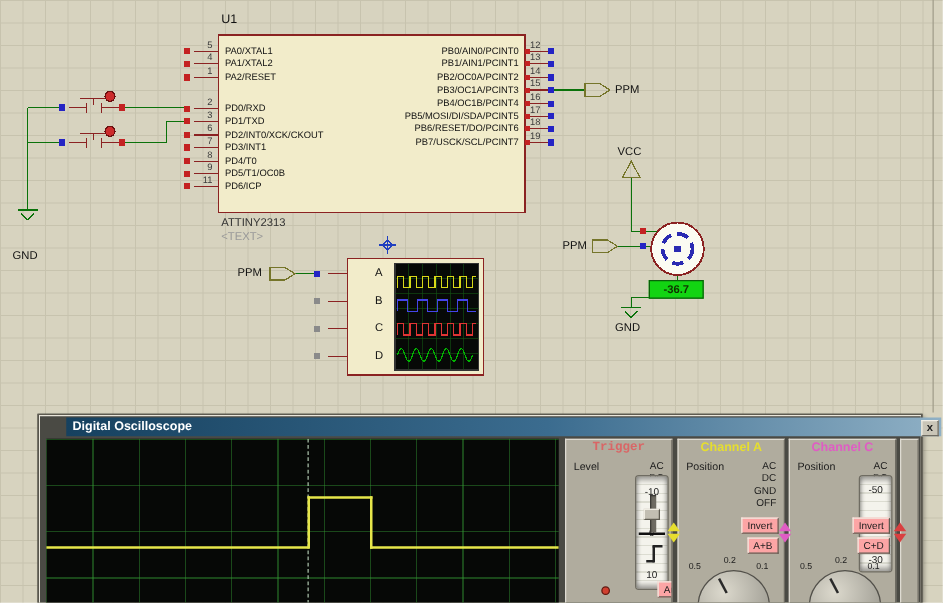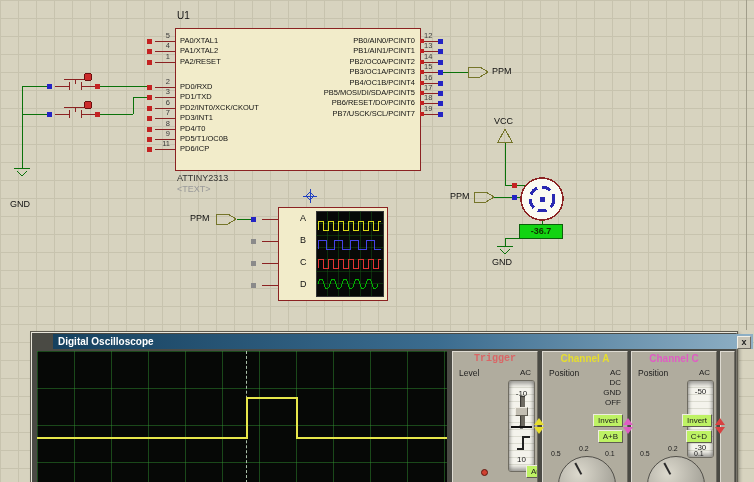--- a/index.html
+++ b/index.html
@@ -41,21 +41,21 @@
   .p-trig{left:421px;} .p-cha{left:511px;} .p-chc{left:600px;}
   .p-part{left:689px;width:15px;}
   .hdr{left:0;top:1px;width:100%;text-align:center;font-size:10px;font-weight:bold;}
   .p-trig .hdr{color:#d96666;font-family:Liberation Mono, monospace;} .p-cha .hdr{color:#e6de2e;} .p-chc .hdr{color:#e05cc4;}
   .plbl{font-size:8.5px;color:#1c1c1c;left:6px;top:16px;}
   .coup{font-size:8px;color:#1c1c1c;right:6px;text-align:center;}
   .wheel{left:7px;width:25px;background:repeating-linear-gradient(to bottom,#f4f3ec 0 6px,#dcdcd1 6px 7px);
     border:1px solid #6f6c62;border-radius:3px;box-shadow:inset 0 3px 4px rgba(0,0,0,.35),inset 0 -3px 4px rgba(0,0,0,.35);margin-left:48px;}
   .wnum{left:0;width:100%;text-align:center;font-size:8px;color:#222;}
   .wmark{left:2px;right:2px;top:50%;height:2px;background:#111;}
-  .btn{background:#bef264;border:1px solid;border-color:#efece2 #5f5c52 #5f5c52 #efece2;
+  .btn{background:#fca5a5;border:1px solid;border-color:#efece2 #5f5c52 #5f5c52 #efece2;
     font-size:8px;color:#1c1c1c;padding:1px 4px;line-height:9px;margin-left:35px;}
   .knob{left:15px;width:56px;height:56px;border-radius:50%;border:1px solid #52504a;
     background:radial-gradient(circle at 35% 30%,#dcd9cd,#8d8b82);}
   .knob:before{content:'';position:absolute;left:50%;top:3px;width:2px;height:13px;background:#2a2a2a;
     transform-origin:50% 25px;transform:translateX(-50%) rotate(-28deg);}
   .dial{font-size:7px;color:#1c1c1c;}
   .dar{width:10px;}
   .dar i{display:block;width:0;height:0;border-left:5px solid transparent;border-right:5px solid transparent;}
   .dar .u{border-bottom:7px solid currentColor;}
   .dar .d{border-top:7px solid currentColor;margin-top:2px;}

